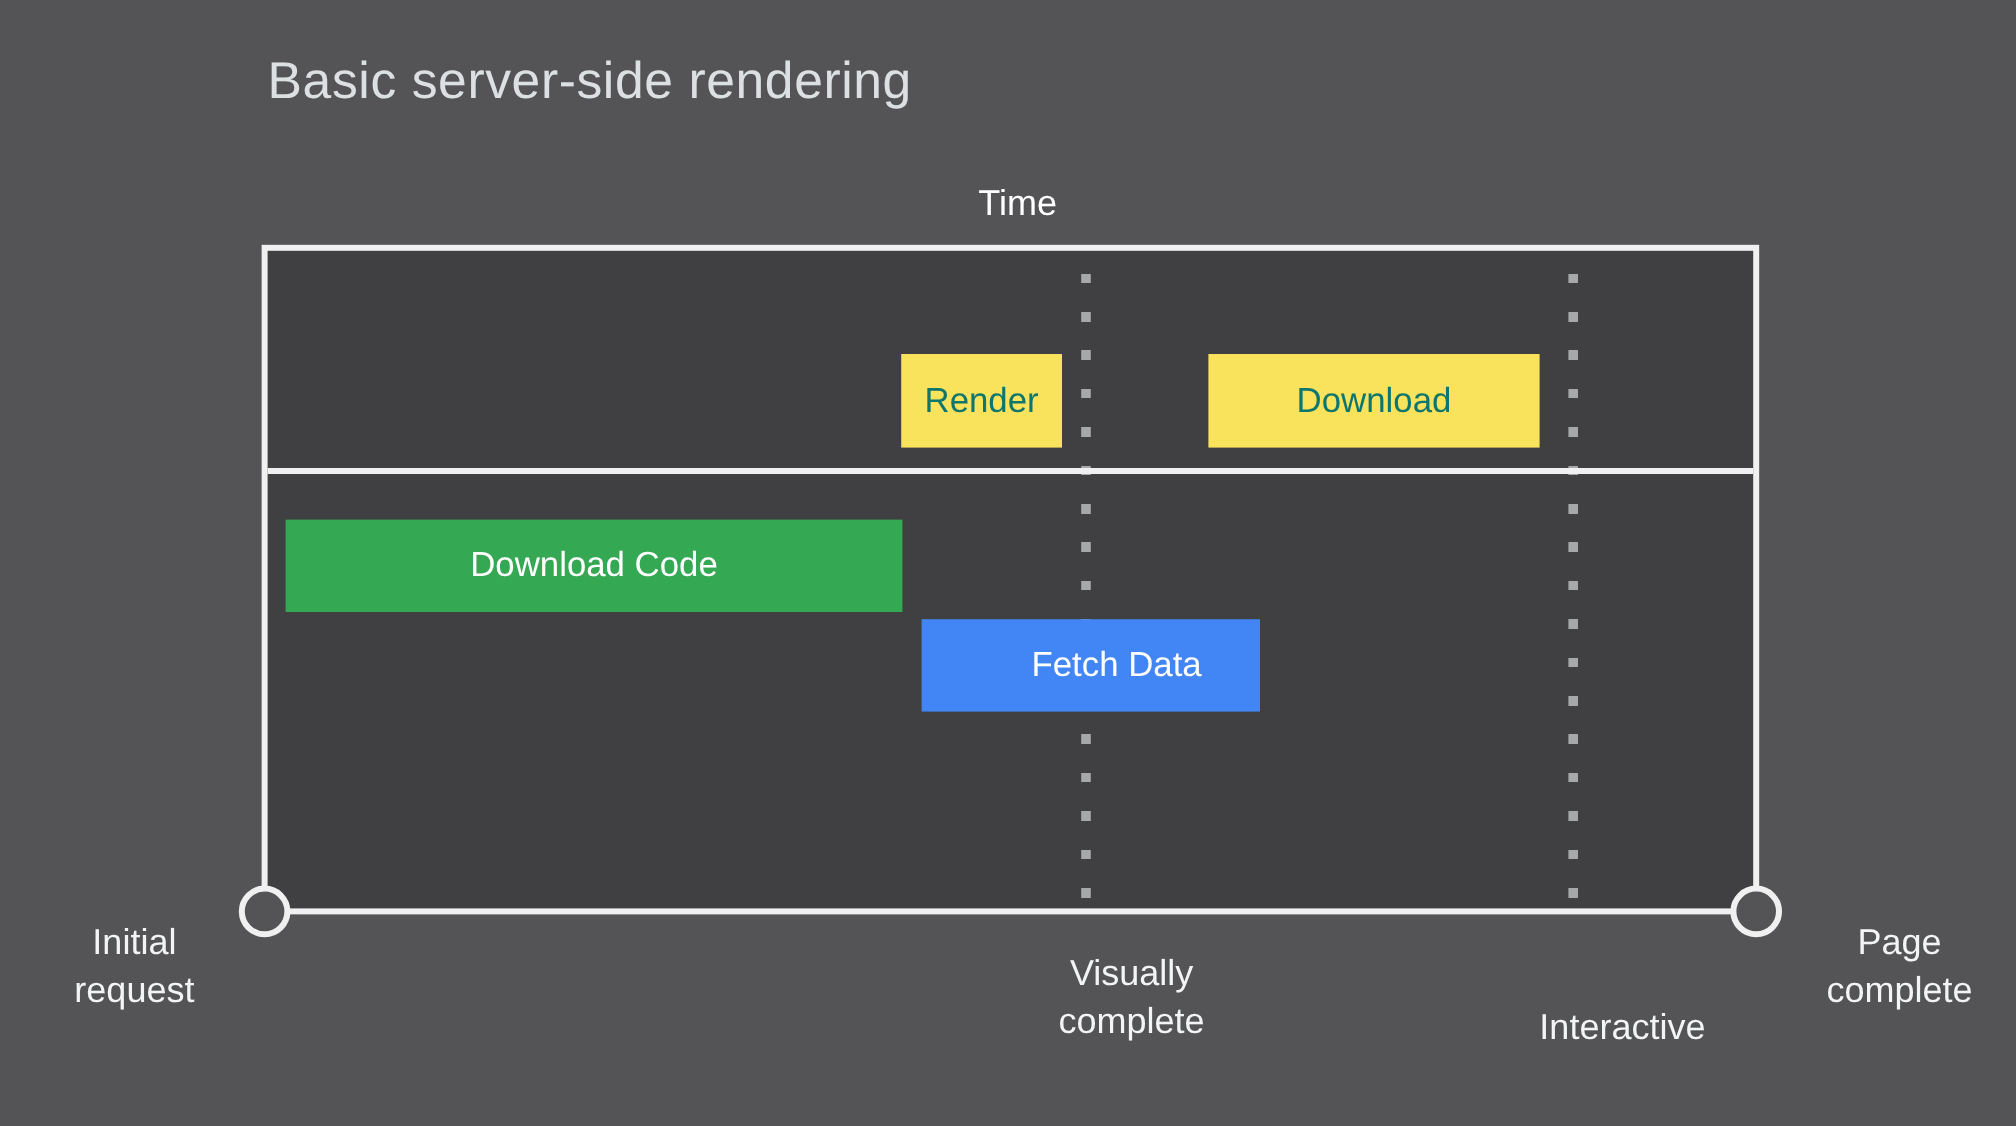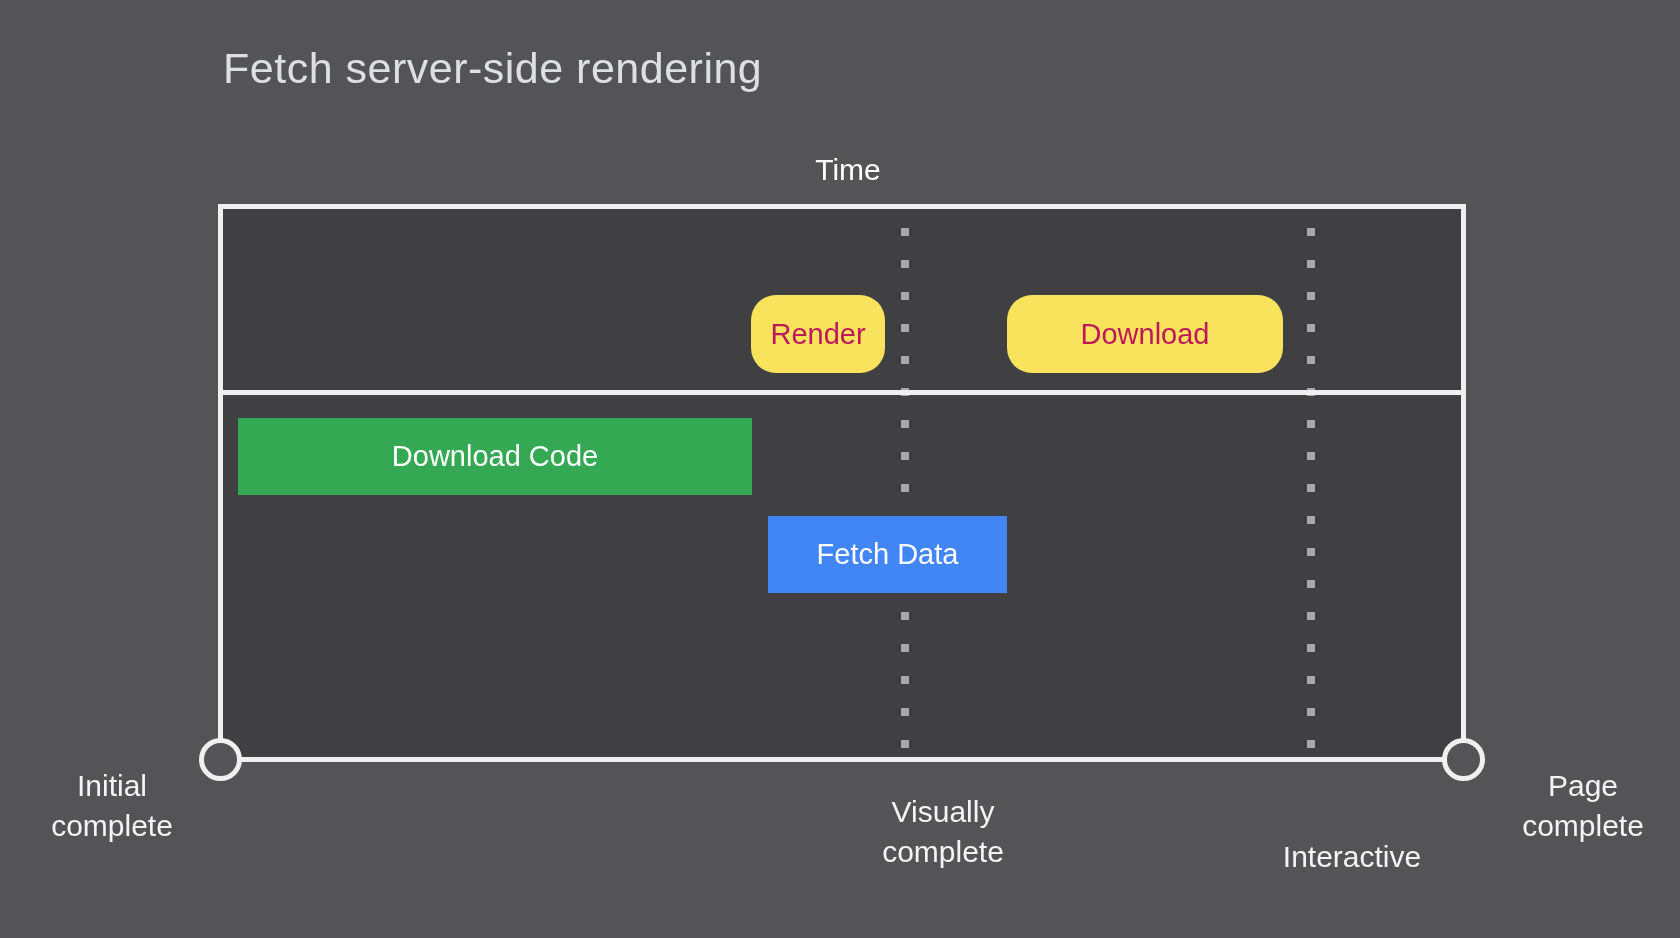--- a/index.html
+++ b/index.html
@@ -66,23 +66,23 @@
   .marker-1 { left: 901px; }
   .marker-2 { left: 1307px; }
   .bar {
     position: absolute;
     display: flex;
     align-items: center;
     justify-content: center;
     font-size: 29px;
     white-space: nowrap;
   }
-  .bar.yellow { background: #f9e25c; color: #be185d; border-radius: 25px; }
-  .bar.green  { background: #34a853; color: #ffffff; }
-  .bar.blue   { background: #4285f4; color: #ffffff; }
+  .bar.yellow { background: #f9e25c; color: #0f766e; }
+  .bar.green  { background: #34a853; color: #ffffff; margin-top: 15px; }
+  .bar.blue   { background: #4285f4; color: #ffffff; padding-left: 43px; }
   .bar-render   { left: 751px;  top: 295px; width: 134px; height: 78px; }
   .bar-hydration{ left: 1007px; top: 295px; width: 276px; height: 78px; }
   .bar-download { left: 238px;  top: 418px; width: 514px; height: 77px; }
   .bar-fetch    { left: 768px;  top: 516px; width: 239px; height: 77px; }
   .milestone-dot {
     position: absolute;
     width: 33px;
     height: 33px;
     border: 5px solid #f0f0f0;
     border-radius: 50%;
@@ -102,21 +102,21 @@
   .lbl-initial     { left: 2px;    top: 766px; }
   .lbl-visually    { left: 833px;  top: 792px; }
   .lbl-interactive { left: 1242px; top: 789px; margin-top: 48px; }
   .lbl-page        { left: 1473px; top: 766px; }
 </style>
 </head>
 <body>
 
 <div class="stage">
 
-  <div class="title">Fetch server-side rendering</div>
+  <div class="title">Basic server-side rendering</div>
 
   <div class="time-label">Time</div>
 
   <div class="chart-box"></div>
 
   <div class="marker-line marker-1"></div>
   <div class="marker-line marker-2"></div>
 
   <div class="lane-divider"></div>
 
@@ -133,21 +133,21 @@
   </div>
 
   <div class="bar blue bar-fetch">
     <span>Fetch Data</span>
   </div>
 
   <div class="milestone-dot dot-start"></div>
   <div class="milestone-dot dot-end"></div>
 
   <div class="milestone-label lbl-initial">Initial
-complete</div>
+request</div>
 
   <div class="milestone-label lbl-visually">Visually
 complete</div>
 
   <div class="milestone-label lbl-interactive">Interactive</div>
 
   <div class="milestone-label lbl-page">Page
 complete</div>
 
 </div>

